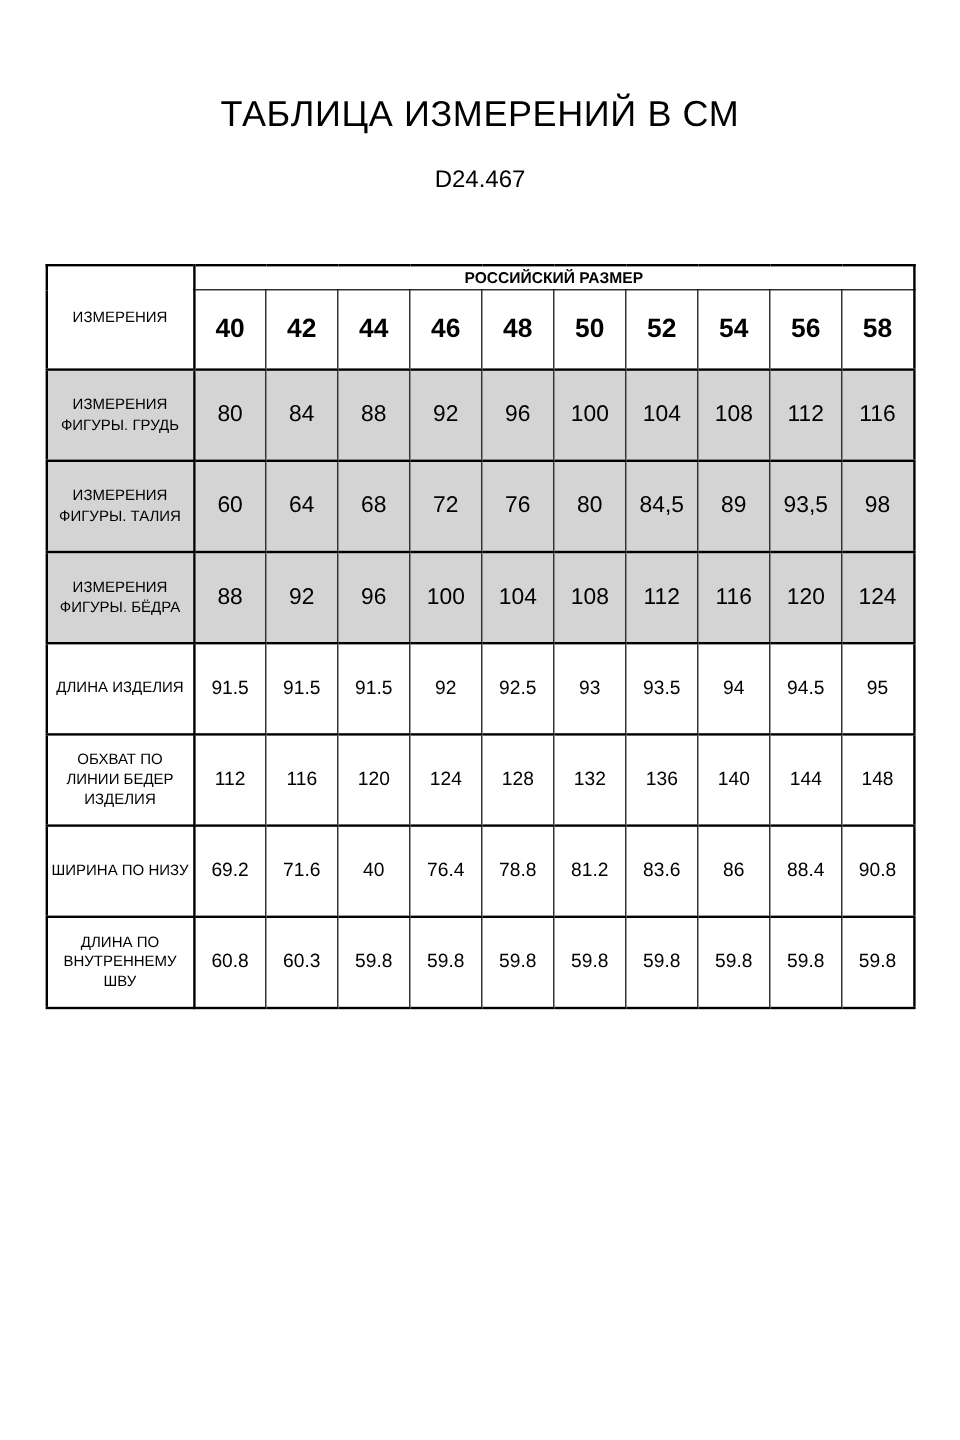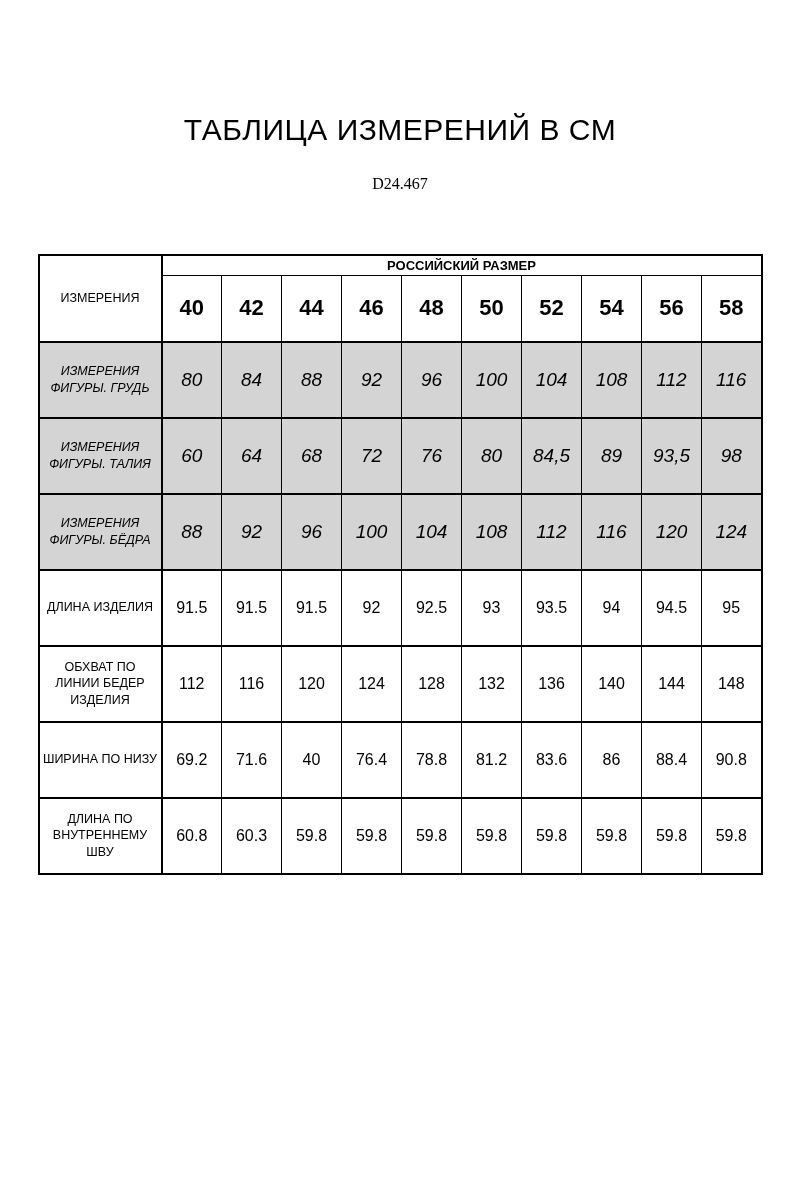--- a/index.html
+++ b/index.html
@@ -3,30 +3,30 @@
 <meta charset="utf-8">
 <style>
   * { box-sizing: border-box; }
   html, body { margin: 0; padding: 0; }
   body {
     width: 800px; height: 1200px;
     background: #ffffff; color: #000000;
     font-family: "Liberation Sans", sans-serif;
     overflow: hidden;
   }
-  .page { padding-top: 112px; }
+  .page { padding-top: 78px; }
 
   .title {
     margin: 0; text-align: center;
     font-size: 30px; font-weight: 400; letter-spacing: 0.5px;
     line-height: 36px;
   }
   .article {
     margin-top: 24px; text-align: center;
-    font-size: 16px; line-height: 24px; font-family: Liberation Serif, serif;
+    font-size: 20px; line-height: 24px;
   }
   .note {
     width: 710px; margin: 20px auto 0; text-align: center;
     font-size: 18px; line-height: 24px;
   }
 
   table.size-table {
     margin: 58px auto 0;
     border-collapse: collapse;
     border: 2px solid #000;
@@ -42,21 +42,21 @@
   .group-header { height: 20px; font-size: 13px; font-weight: 700; }
   .size-cell   { height: 66px; font-size: 22px; font-weight: 700; }
   .label-col {
     font-size: 12.5px; font-weight: 400; line-height: 1.3;
     border-right-width: 2px;
   }
   .corner { border-bottom-width: 1px; }
   tbody th, tbody td { border-top-width: 2px; border-bottom-width: 2px; }
   tbody tr { height: 76px; }
   tbody td { font-size: 16px; }
-  tr.row-figure { font-style: italic; }
+  tr.row-figure { }
   tr.row-figure th, tr.row-figure td { background: var(--shade, #d4d4d4); }
   tr.row-figure td { font-size: 19px; }
   tr.row-product { font-style: normal; }
 </style>
 </head>
 <body style="--shade: #d4d4d4;">
 
 <div class="page">
 
   <h1 class="title">ТАБЛИЦА ИЗМЕРЕНИЙ В СМ</h1>

